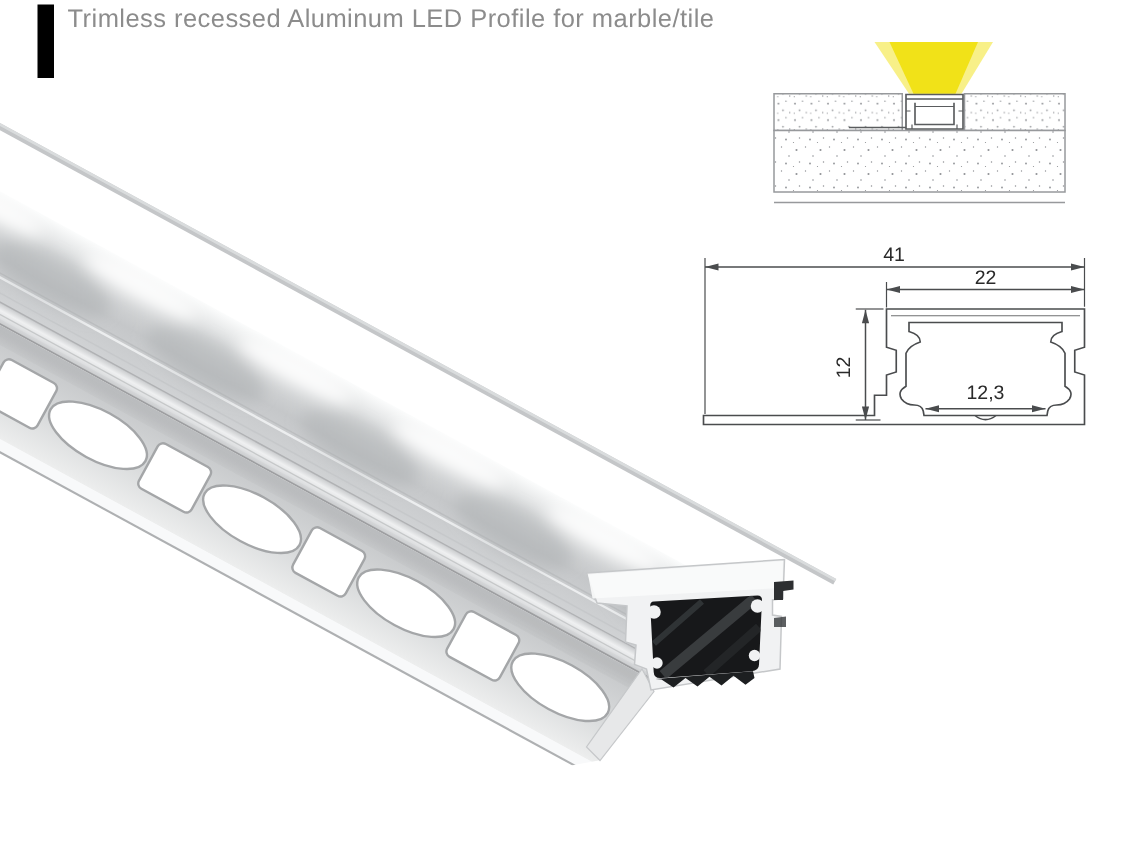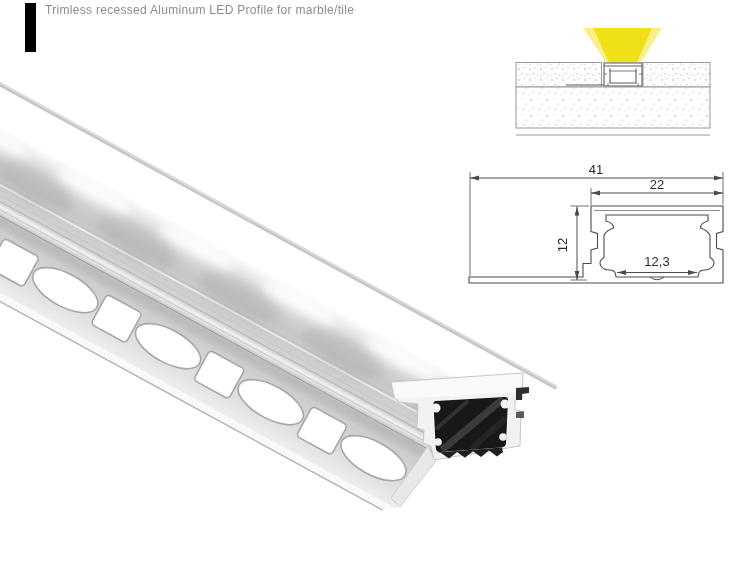--- a/index.html
+++ b/index.html
@@ -2,21 +2,21 @@
 <html><head>
 <meta charset="utf-8">
 <style>
   html,body{margin:0;padding:0;background:#ffffff;}
   .page{position:relative;width:750px;height:574px;background:#ffffff;overflow:hidden;
         font-family:"Liberation Sans",sans-serif;}
   .header{position:absolute;left:0;top:0;width:520px;height:60px;}
   .accent-bar{position:absolute;left:25px;top:3px;width:11px;height:49px;background:#000000;}
   .title-block{position:absolute;left:45px;top:1px;}
   .page-title{font-size:28px;font-weight:700;color:#232323;letter-spacing:1px;line-height:1.1;}
-  .page-subtitle{font-size:12px;font-weight:400;color:#8c8c8c;letter-spacing:.3px;margin-top:2px;}
+  .page-subtitle{font-size:17px;font-weight:400;color:#8c8c8c;letter-spacing:.3px;margin-top:2px;}
   .render-svg{position:absolute;left:0;top:0;}
   .install-svg{position:absolute;left:508px;top:4px;}
   .drawing-svg{position:absolute;left:452px;top:158px;}
   svg text{font-family:"Liberation Sans",sans-serif;}
   .dim-text{font-size:13px;fill:#2a2a2a;}
 </style>
 </head>
 <body>
 
 <div class="page">

